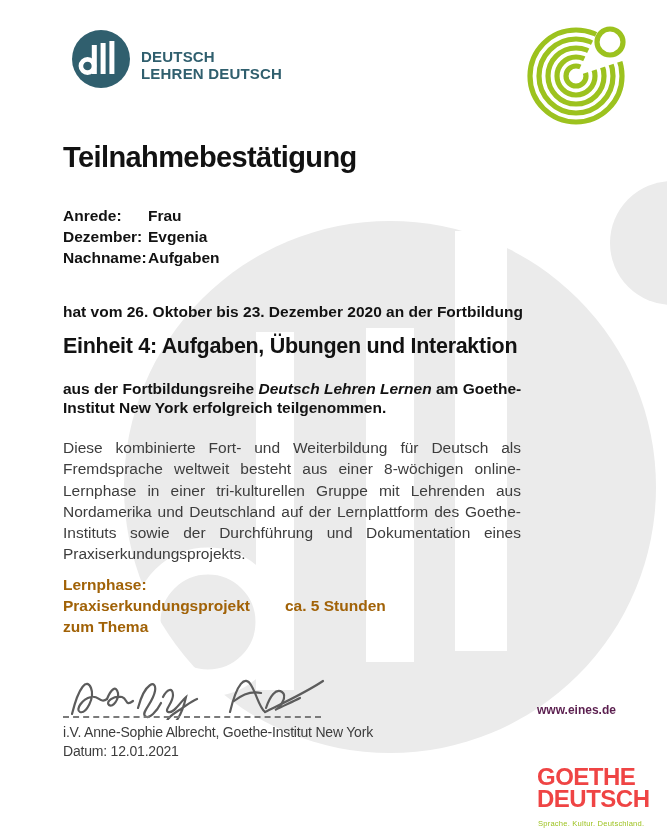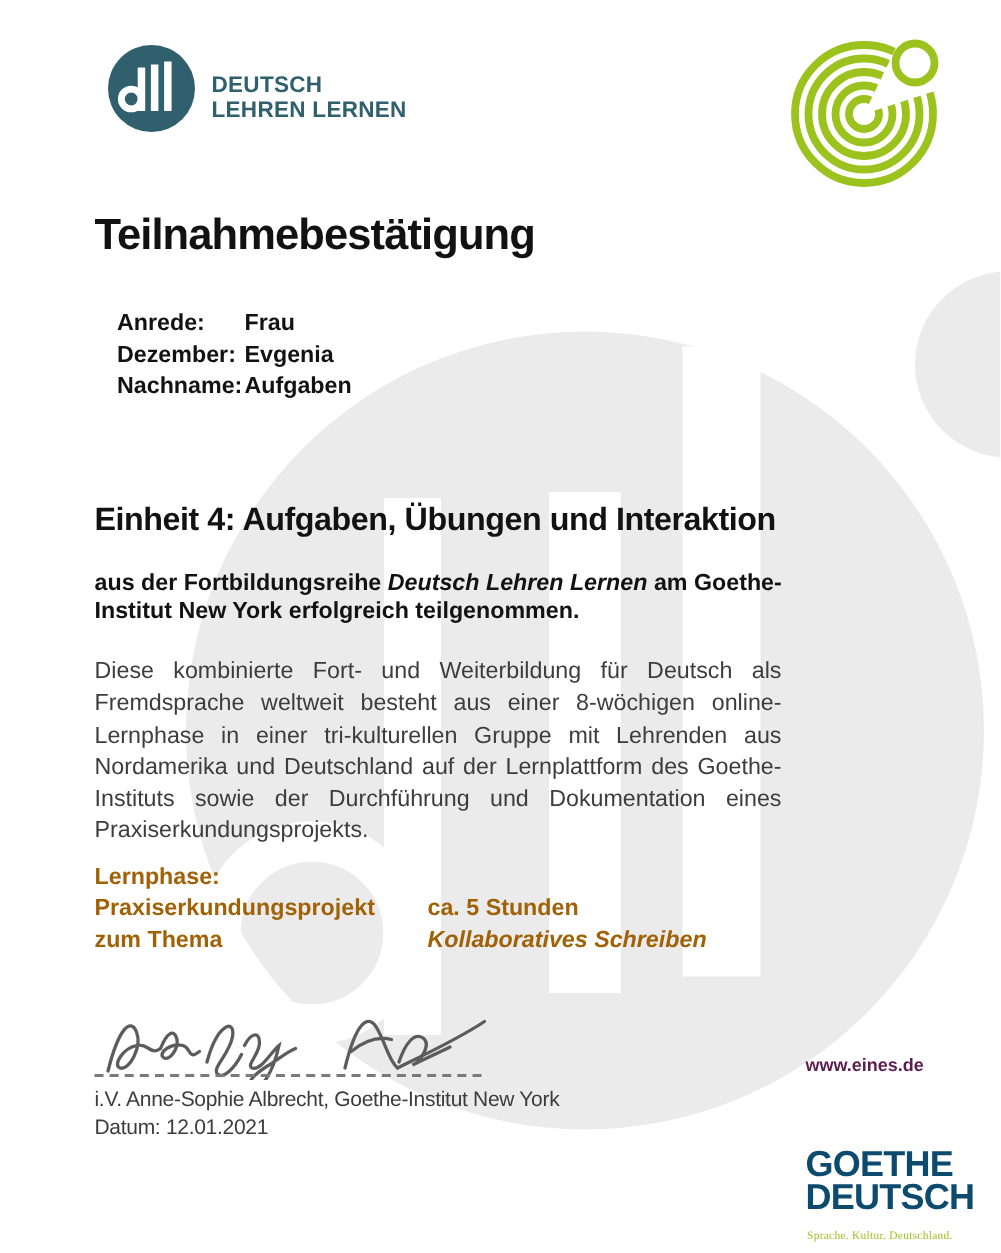--- a/index.html
+++ b/index.html
@@ -10,41 +10,41 @@
   .abs{position:absolute;}
   
   .watermark{left:0;top:0;z-index:0;pointer-events:none;}
   
   .dll-logo{left:72px;top:30px;width:58px;height:58px;border-radius:50%;background:#305f6e;z-index:2;}
   .dll-wordmark{left:141px;top:48px;z-index:2;color:#305f6e;font-weight:bold;
     font-size:15px;line-height:17px;letter-spacing:0.2px;}
   .goethe-mark{left:524px;top:12px;z-index:2;}
   
   .title{left:63px;top:141px;font-size:29px;font-weight:bold;letter-spacing:-0.6px;z-index:2;color:#121212;}
-  .recipient{left:78px;top:205px;z-index:2;font-size:15.5px;font-weight:bold;line-height:21px;color:#121212;}
+  .recipient{left:63px;top:205px;z-index:2;font-size:15.5px;font-weight:bold;line-height:21px;color:#121212;}
   .recipient .row{display:grid;grid-template-columns:85px auto;}
   .intro-line{left:63px;top:303px;font-size:15.5px;font-weight:bold;z-index:2;color:#121212;}
   .course-title{left:63px;top:334px;font-size:21.5px;font-weight:bold;letter-spacing:-0.3px;z-index:2;color:#121212;}
   .series-line{left:63px;top:380px;width:466px;font-size:15.5px;font-weight:bold;line-height:18.5px;z-index:2;color:#121212;}
   .series-line .it{font-style:italic;}
   .description{left:63px;top:437px;width:458px;font-size:15.5px;line-height:21.3px;color:#3d3d3d;
     text-align:justify;text-align-last:left;z-index:2;word-spacing:1.5px;}
   .hours{left:63px;top:574px;z-index:2;font-size:15.5px;font-weight:bold;line-height:21px;color:#a16207;}
   .hours .row{display:grid;grid-template-columns:222px auto;}
   .hours .it{font-style:italic;}
   
   .signature{left:60px;top:668px;z-index:2;}
   .sign-line{left:63px;top:716px;width:258px;border-bottom:2px dashed #7a7a7a;z-index:2;}
   .name-line{left:63px;top:724px;font-size:14px;color:#3c3c3c;z-index:2;letter-spacing:-0.2px;}
   .date-line{left:63px;top:743px;font-size:14px;color:#3c3c3c;z-index:2;letter-spacing:-0.2px;}
   
   .website{left:537px;top:703px;font-size:12px;font-weight:bold;color:#5b1f4f;z-index:2;}
   .goethe-wordmark{left:537px;top:766px;font-size:24px;font-weight:bold;line-height:21.5px;
-    letter-spacing:-0.5px;color:#0c4a6e;z-index:2;}
-  .tagline{left:538px;top:819px;font-size:7.6px;color:#9cc21e;z-index:2;letter-spacing:0.2px;font-family:Liberation Serif, serif;}
+    letter-spacing:-0.5px;color:#ef4444;z-index:2;}
+  .tagline{left:538px;top:819px;font-size:7.6px;color:#9cc21e;z-index:2;letter-spacing:0.2px;}
 </style>
 </head>
 <body>
 
 <div class="page">
 
   <svg class="abs watermark" width="667" height="835" viewBox="0 0 667 835" aria-hidden="true">
     <circle cx="390" cy="487" r="266" fill="#ebebeb"></circle>
     <circle cx="672" cy="243" r="62" fill="#ebebeb"></circle>
     <circle cx="208" cy="622" r="61" fill="none" stroke="#ffffff" stroke-width="27"></circle>
@@ -56,21 +56,21 @@
   <div class="abs dll-logo">
     <svg width="58" height="58" viewBox="0 0 58 58">
       <circle cx="15.5" cy="36" r="6.6" fill="none" stroke="#ffffff" stroke-width="4.6"></circle>
       <rect x="19.8" y="15" width="5" height="29" fill="#ffffff"></rect>
       <rect x="28.6" y="13" width="5" height="31" fill="#ffffff"></rect>
       <rect x="37.4" y="11" width="5" height="33" fill="#ffffff"></rect>
     </svg>
   </div>
   <div class="abs dll-wordmark">
     <div>DEUTSCH</div>
-    <div>LEHREN LERNEN</div>
+    <div>LEHREN DEUTSCH</div>
   </div>
 
   <svg class="abs goethe-mark" width="140" height="122" viewBox="0 0 140 122" aria-hidden="true">
     <g stroke="#9cc21e" fill="none" stroke-width="5.2">
       <circle cx="52" cy="64" r="10"></circle>
       <circle cx="52" cy="64" r="19"></circle>
       <circle cx="52" cy="64" r="28"></circle>
       <circle cx="52" cy="64" r="37"></circle>
       <circle cx="52" cy="64" r="46"></circle>
     </g>
@@ -88,37 +88,37 @@
     <div class="row">
       <span>Dezember:</span>
       <span>Evgenia</span>
     </div>
     <div class="row">
       <span>Nachname:</span>
       <span>Aufgaben</span>
     </div>
   </div>
 
+  <div class="abs intro-line">hat vom 26. Oktober bis 23. Dezember 2020 an der Fortbildung</div>
   <div class="abs course-title">Einheit 4: Aufgaben, Übungen und Interaktion</div>
   <div class="abs series-line">
     <span>aus der Fortbildungsreihe </span><span class="it">Deutsch Lehren Lernen</span><span> am Goethe-Institut New York erfolgreich teilgenommen.</span>
   </div>
   <p class="abs description" style="margin:0">Diese kombinierte Fort- und Weiterbildung für Deutsch als Fremdsprache weltweit besteht aus einer 8-wöchigen online-Lernphase in einer tri-kulturellen Gruppe mit Lehrenden aus Nordamerika und Deutschland auf der Lernplattform des Goethe-Instituts sowie der Durchführung und Dokumentation eines Praxiserkundungsprojekts.</p>
 
   <div class="abs hours">
     <div class="row">
       <span>Lernphase:</span>
     </div>
     <div class="row">
       <span>Praxiserkundungsprojekt</span>
       <span>ca. 5 Stunden</span>
     </div>
     <div class="row">
       <span>zum Thema</span>
-      <span class="it">Kollaboratives Schreiben</span>
     </div>
   </div>
 
   <svg class="abs signature" width="270" height="52" viewBox="0 0 270 52" aria-hidden="true">
     <g fill="none" stroke="#5c5c5c" stroke-width="2.2" stroke-linecap="round">
       <path d="M12,46 C19,18 27,10 31,20 C35,30 26,46 20,44 C15,42 22,31 31,29 C39,27 40,36 47,31"></path>
       <path d="M47,31 C51,21 56,17 58,25 C59,31 53,40 49,37 C45,34 54,27 62,29 C68,31 65,39 73,33"></path>
       <path d="M78,40 C85,14 97,11 95,23 C93,35 81,44 85,48 C89,52 97,43 101,35"></path>
       <path d="M103,29 C107,21 113,19 113,27 C113,35 104,42 108,44 C114,46 121,33 126,29 C122,47 114,60 108,56 C104,53 111,47 121,41 C127,37 132,33 137,31"></path>
       <path d="M170,44 C177,15 185,7 191,17 C197,27 199,39 205,44"></path>

